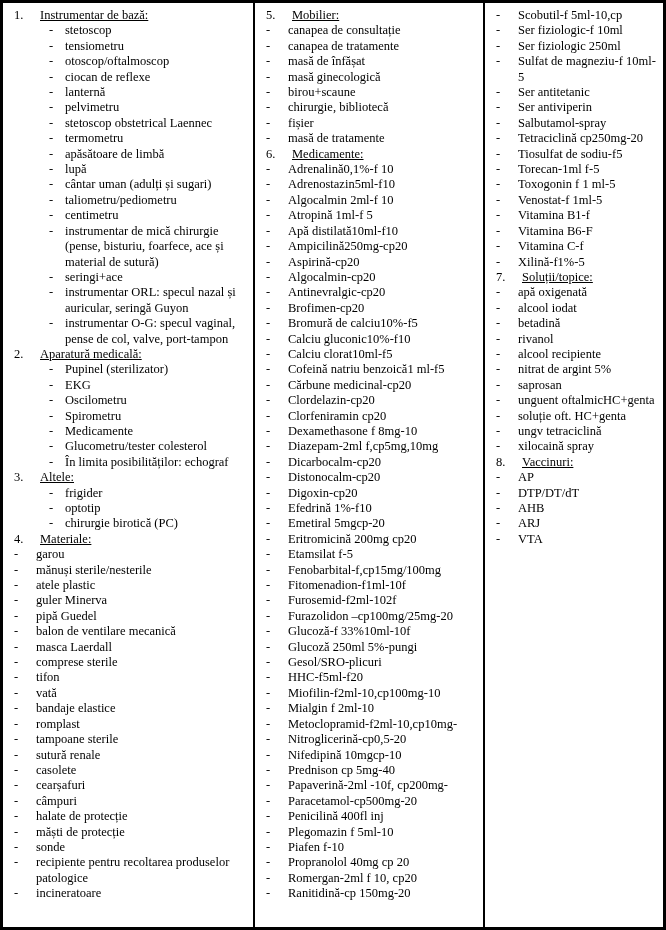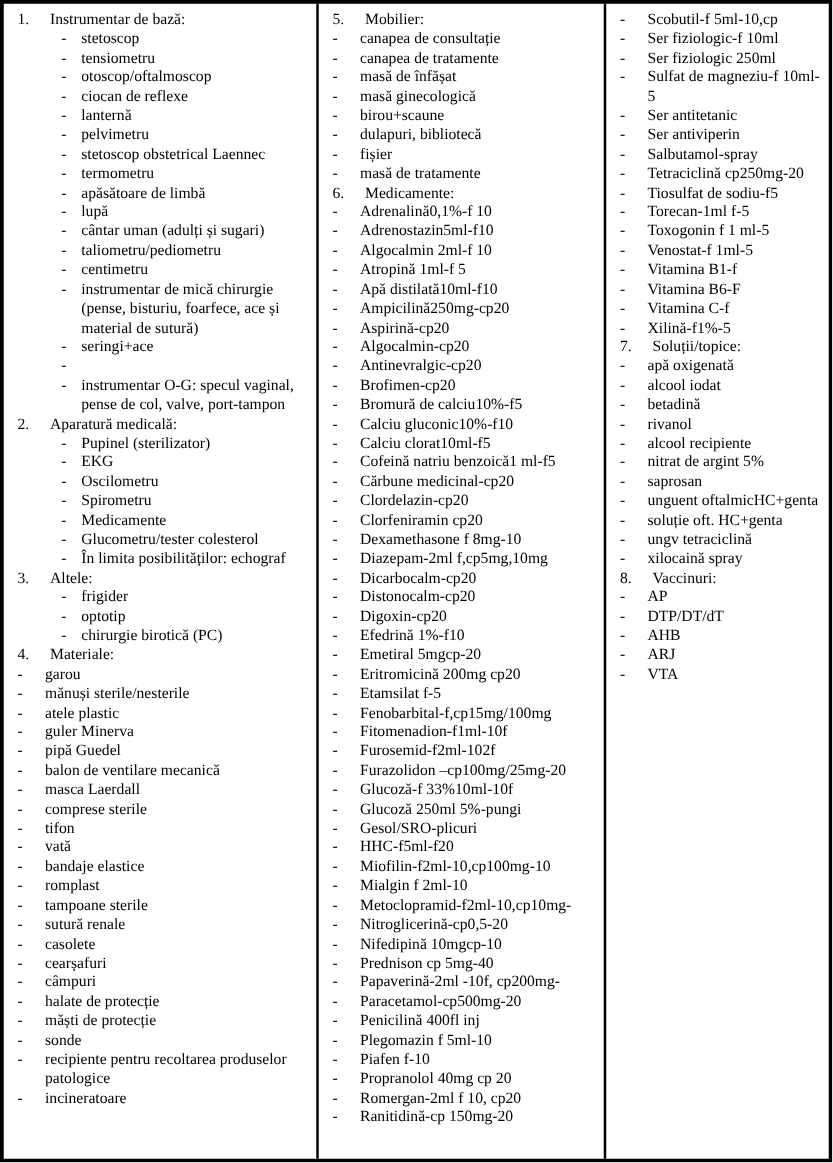--- a/index.html
+++ b/index.html
@@ -16,21 +16,21 @@
     display:flex;
   }
   .colwrap { height:100%; overflow:hidden; }
   .colwrap.c1 { width:250px; }
   .colwrap.c2 { width:228px; }
   .colwrap.c3 { flex:1; }
   .divider { width:2px; background:#000000; flex:none; }
   .col-inner { padding:5px 4px 0 11px; }
   .row { display:flex; align-items:flex-start; }
   .num { width:26px; flex:none; }
-  .title { }
+  .title { text-decoration:underline; }
   .marker { width:22px; flex:none; }
   .item.deep { padding-left:35px; }
   .item.deep .marker { width:16px; }
   .text { flex:1; min-width:0; }
 </style>
 </head>
 <body>
 
 <div class="page">
   <div class="table">
@@ -95,20 +95,21 @@
           <div class="row item deep">
             <span class="marker">-</span>
             <span class="text">instrumentar de mică chirurgie (pense, bisturiu, foarfece, ace și material de sutură)</span>
           </div>
           <div class="row item deep">
             <span class="marker">-</span>
             <span class="text">seringi+ace</span>
           </div>
           <div class="row item deep">
             <span class="marker">-</span>
+            <span class="text">instrumentar ORL: specul nazal și auricular, seringă Guyon</span>
           </div>
           <div class="row item deep">
             <span class="marker">-</span>
             <span class="text">instrumentar O-G: specul vaginal, pense de col, valve, port-tampon</span>
           </div>
           <div class="row heading">
             <span class="num">2.</span>
             <span class="title">Aparatură medicală:</span>
           </div>
           <div class="row item deep">
@@ -271,21 +272,21 @@
           <div class="row item shallow">
             <span class="marker">-</span>
             <span class="text">masă ginecologică</span>
           </div>
           <div class="row item shallow">
             <span class="marker">-</span>
             <span class="text">birou+scaune</span>
           </div>
           <div class="row item shallow">
             <span class="marker">-</span>
-            <span class="text">dulapuri, bibliotecă</span>
+            <span class="text">chirurgie, bibliotecă</span>
           </div>
           <div class="row item shallow">
             <span class="marker">-</span>
             <span class="text">fișier</span>
           </div>
           <div class="row item shallow">
             <span class="marker">-</span>
             <span class="text">masă de tratamente</span>
           </div>
           <div class="row heading">

